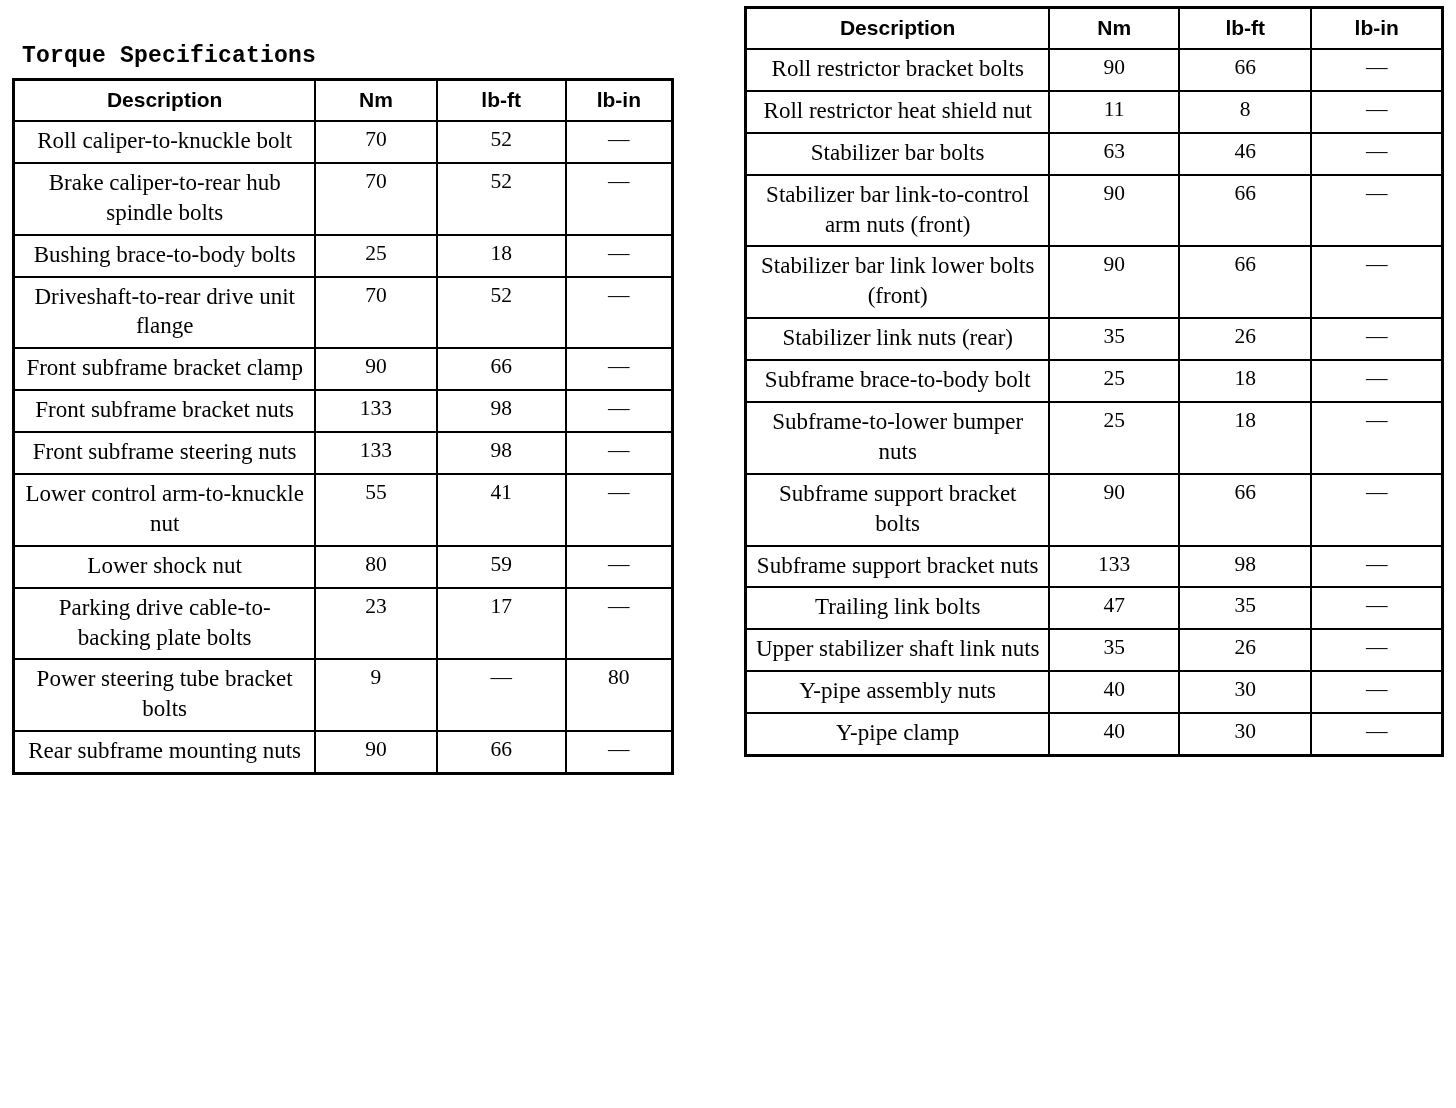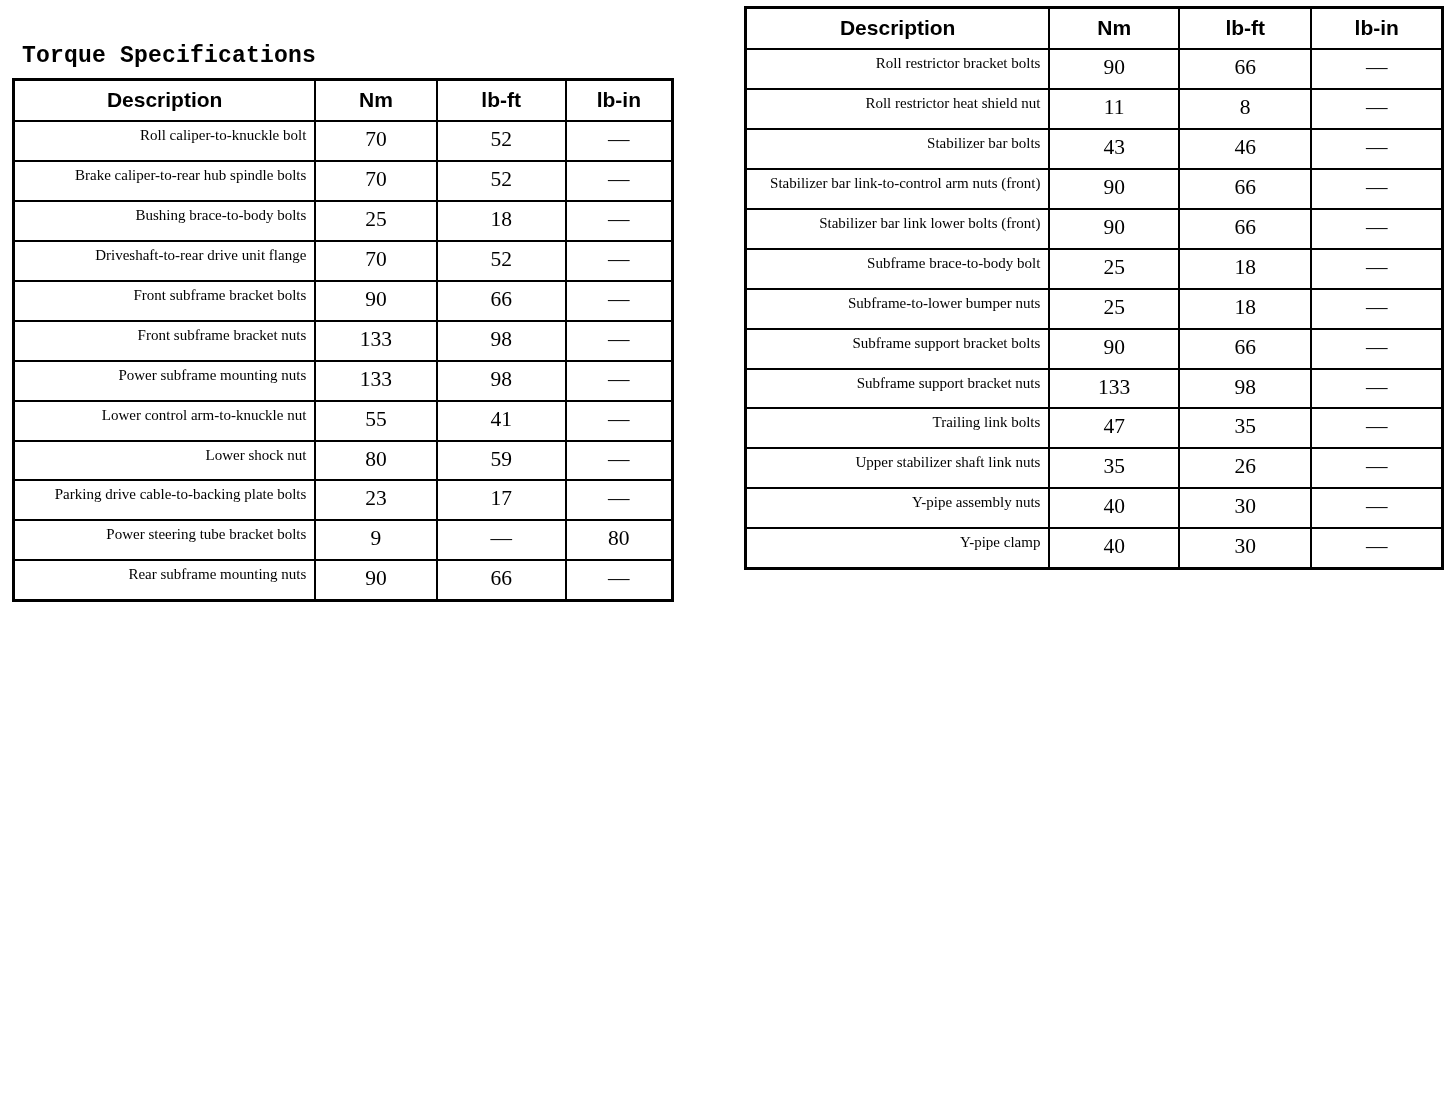--- a/index.html
+++ b/index.html
@@ -52,23 +52,23 @@
   }
   table.spec thead th {
     font-family: "Liberation Sans", sans-serif;
     font-weight: bold;
     font-size: 21px;
     text-align: center;
     vertical-align: middle;
     padding: 7px 4px 8px 4px;
   }
   table.spec td.desc {
-    font-size: 15px;
+    font-size: 23px;
     line-height: 1.30;
-    text-align: right;
+    text-align: center;
   }
   table.spec td.num {
     font-size: 21.5px;
     text-align: center;
     line-height: 1.30;
   }
   
   #left-table col.c-desc { width: 45.8%; }
   #left-table col.c-nm   { width: 18.4%; }
   #left-table col.c-lbft { width: 19.6%; }
@@ -119,33 +119,33 @@
           <td class="num">18</td>
           <td class="num">—</td>
         </tr>
         <tr>
           <td class="desc">Driveshaft-to-rear drive unit flange</td>
           <td class="num">70</td>
           <td class="num">52</td>
           <td class="num">—</td>
         </tr>
         <tr>
-          <td class="desc">Front subframe bracket bolts</td>
+          <td class="desc">Front subframe bracket clamp</td>
           <td class="num">90</td>
           <td class="num">66</td>
           <td class="num">—</td>
         </tr>
         <tr>
           <td class="desc">Front subframe bracket nuts</td>
           <td class="num">133</td>
           <td class="num">98</td>
           <td class="num">—</td>
         </tr>
         <tr>
-          <td class="desc">Power subframe mounting nuts</td>
+          <td class="desc">Front subframe steering nuts</td>
           <td class="num">133</td>
           <td class="num">98</td>
           <td class="num">—</td>
         </tr>
         <tr>
           <td class="desc">Lower control arm-to-knuckle nut</td>
           <td class="num">55</td>
           <td class="num">41</td>
           <td class="num">—</td>
         </tr>
@@ -201,34 +201,40 @@
           <td class="num">—</td>
         </tr>
         <tr>
           <td class="desc">Roll restrictor heat shield nut</td>
           <td class="num">11</td>
           <td class="num">8</td>
           <td class="num">—</td>
         </tr>
         <tr>
           <td class="desc">Stabilizer bar bolts</td>
-          <td class="num">43</td>
+          <td class="num">63</td>
           <td class="num">46</td>
           <td class="num">—</td>
         </tr>
         <tr>
           <td class="desc">Stabilizer bar link-to-control arm nuts (front)</td>
           <td class="num">90</td>
           <td class="num">66</td>
           <td class="num">—</td>
         </tr>
         <tr>
           <td class="desc">Stabilizer bar link lower bolts (front)</td>
           <td class="num">90</td>
           <td class="num">66</td>
+          <td class="num">—</td>
+        </tr>
+        <tr>
+          <td class="desc">Stabilizer link nuts (rear)</td>
+          <td class="num">35</td>
+          <td class="num">26</td>
           <td class="num">—</td>
         </tr>
         <tr>
           <td class="desc">Subframe brace-to-body bolt</td>
           <td class="num">25</td>
           <td class="num">18</td>
           <td class="num">—</td>
         </tr>
         <tr>
           <td class="desc">Subframe-to-lower bumper nuts</td>

